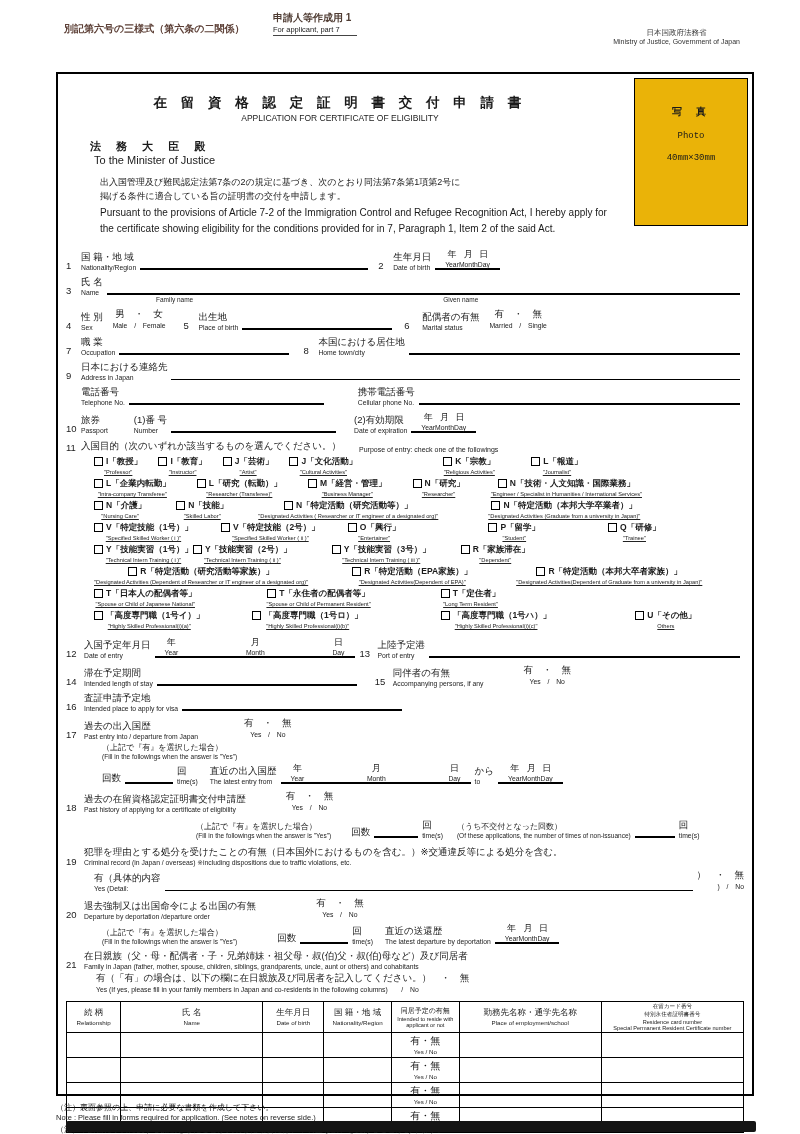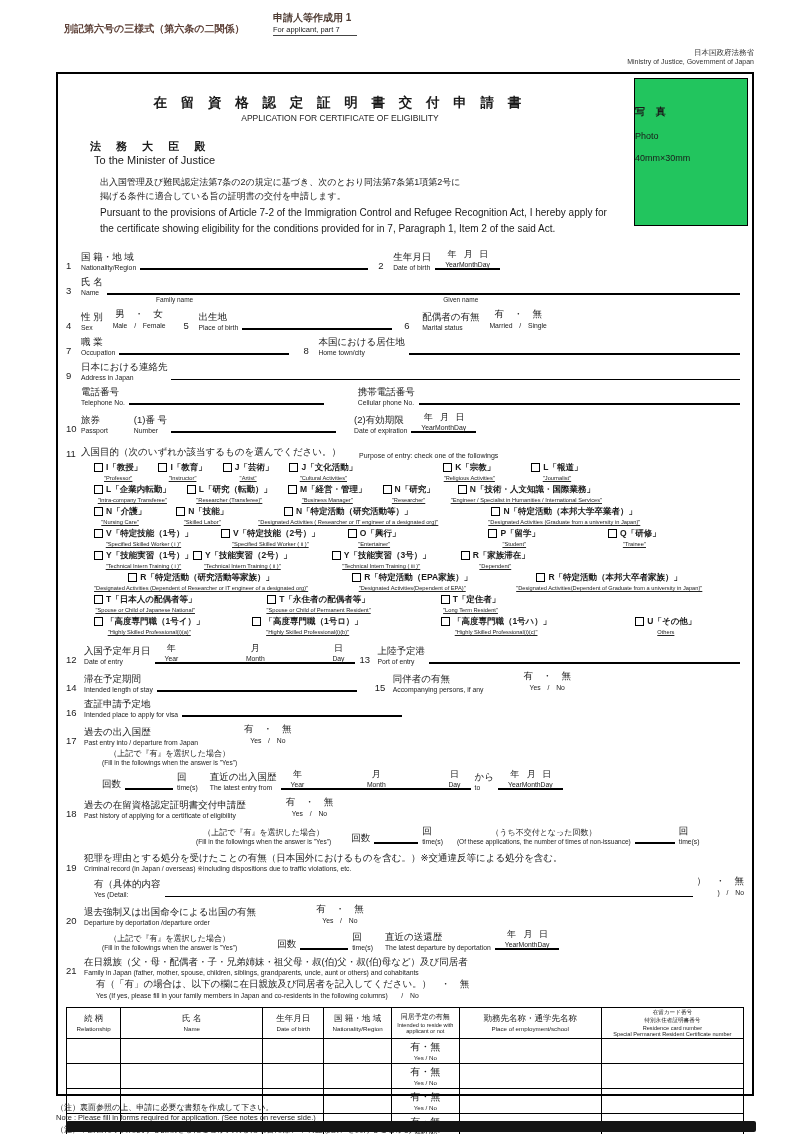--- a/index.html
+++ b/index.html
@@ -3,26 +3,26 @@
 <meta charset="utf-8">
 <style>
   html,body{margin:0;padding:0;background:#e9e9e9;}
   .page{position:relative;width:800px;height:1134px;background:#fff;font-family:"Liberation Sans","DejaVu Sans",sans-serif;color:#1a1a1a;overflow:hidden;}
   
   .hdr{position:absolute;top:10px;left:64px;right:40px;}
   .formcode{font-size:10px;font-weight:bold;color:#5d4037;}
   .forapp{margin-left:24px;display:inline-block;border-bottom:1px solid #444;padding:1px 6px 1px 0;}
   .forapp b{display:block;font-size:10px;font-weight:bold;color:#4e3b32;}
   .forapp u{display:block;font-size:7.5px;text-decoration:none;color:#222;}
-  .ministry{position:absolute;top:18px;right:6px;text-align:right;margin-top:20px;}
+  .ministry{position:absolute;top:18px;right:20px;text-align:center;}
   .ministry b{display:block;font-size:7.5px;font-weight:normal;color:#333;}
   .ministry u{display:block;font-size:7px;text-decoration:none;color:#333;}
   
   .box{position:absolute;left:56px;top:72px;width:698px;height:1024px;border:2px solid #000;box-sizing:border-box;padding:4px 8px;}
-  .photo{position:absolute;top:4px;right:4px;width:112px;height:146px;border:1px solid #000;text-align:left;background:#22c55e;}
+  .photo{position:absolute;top:4px;right:4px;width:112px;height:146px;border:1px solid #000;text-align:center;background:#eab308;font-family:Liberation Mono, monospace;}
   .photo .pj{display:block;margin-top:26px;font-size:10px;font-weight:bold;letter-spacing:4px;}
   .photo .pe{display:block;margin-top:12px;font-size:9px;}
   .photo .ps{display:block;margin-top:12px;font-size:9px;}
   .title{margin:16px 130px 0 0;text-align:center;}
   .title b{display:block;font-size:13.5px;font-weight:bold;letter-spacing:5px;}
   .title u{display:block;font-size:8.5px;text-decoration:none;margin-top:1px;}
   .minister{margin:16px 0 0 24px;}
   .minister b{display:block;font-size:11px;font-weight:bold;letter-spacing:6px;}
   .minister u{display:block;font-size:11px;text-decoration:none;margin-left:4px;}
   .decl{margin:10px 130px 0 34px;}
@@ -39,31 +39,31 @@
   .grow{flex:1 1 auto;}
   .ymd{flex:0 0 auto;display:flex;justify-content:space-between;border-bottom:2px solid #000;margin:0 4px 1px 4px;padding:0 10px;}
   .unit{display:flex;flex-direction:column;align-items:center;}
   .unit b{font-size:9px;font-weight:normal;}
   .unit u{font-size:6.8px;text-decoration:none;}
   .opts{flex:0 0 auto;margin-left:10px;}
   .opts b{display:block;font-size:9.5px;font-weight:normal;text-align:center;}
   .opts u{display:block;font-size:6.8px;text-decoration:none;text-align:center;}
   .caps{display:flex;font-size:6.5px;color:#222;margin:0 4px;}
   
-  .p11h{display:flex;align-items:flex-end;margin-top:12px;}
+  .p11h{display:flex;align-items:flex-end;margin-top:6px;}
   .p11h .pj{font-size:9.5px;}
   .p11h .pe{font-size:7px;margin-left:18px;}
   .pl{display:flex;align-items:flex-start;margin:3px 0 0 28px;}
   .pi{display:inline-flex;flex-direction:column;align-items:center;white-space:nowrap;}
   .pt{display:flex;align-items:center;gap:3px;}
   .cb{display:inline-block;width:7px;height:7px;border:1px solid #000;background:#fff;}
   .pj2{font-size:8.5px;}
   .pe2{font-size:5.7px;color:#222;margin-top:1px;}
   .sub{display:flex;align-items:flex-end;margin:2px 0 0 36px;}
-  .sml b{display:block;font-size:8px;font-weight:normal;text-align:center;}
+  .sml b{display:block;font-size:8px;font-weight:normal;}
   .sml u{display:block;font-size:6.5px;text-decoration:none;color:#222;}
   
   table.fam{border-collapse:collapse;width:100%;margin-top:6px;table-layout:fixed;}
   table.fam th,table.fam td{border:1.5px solid #000;padding:1px 2px;vertical-align:middle;text-align:center;}
   table.fam th b{display:block;font-size:8.5px;font-weight:normal;}
   table.fam th u{display:block;font-size:6.2px;text-decoration:none;font-weight:normal;}
   table.fam th .tiny,table.fam td .tiny{display:block;font-size:5.6px;text-decoration:none;}
   table.fam td{height:22px;}
   td .yn1{display:block;font-size:10px;}
   td .yn2{display:block;font-size:6.2px;}
@@ -295,21 +295,21 @@
         </span>
       <span class="pi" style="margin-left:20px">
           <span class="pt">
             <i class="cb"></i>
             <b class="pj2">L「報道」</b>
           </span>
           <u class="pe2">"Journalist"</u>
         </span>
     </div>
 
-    <div class="pl" style="gap:16px">
+    <div class="pl" style="gap:26px">
       <span class="pi">
           <span class="pt">
             <i class="cb"></i>
             <b class="pj2">L「企業内転勤」</b>
           </span>
           <u class="pe2">"Intra-company Transferee"</u>
         </span>
       <span class="pi">
           <span class="pt">
             <i class="cb"></i>

